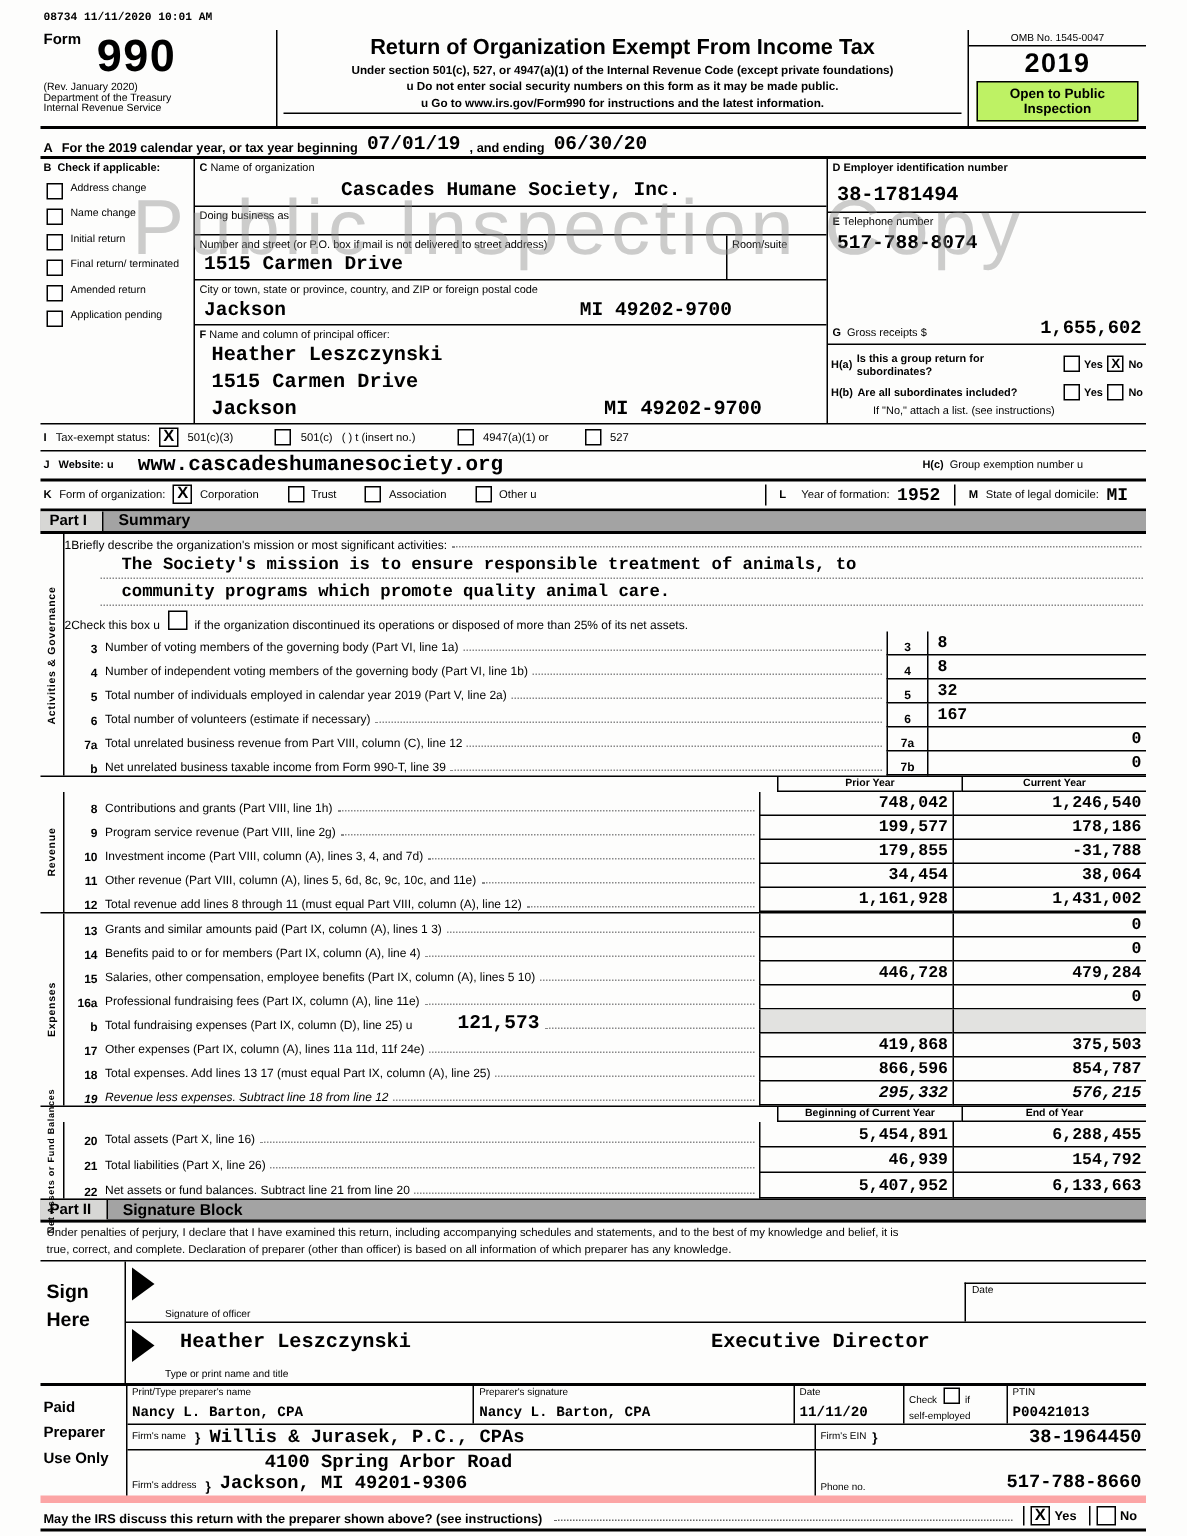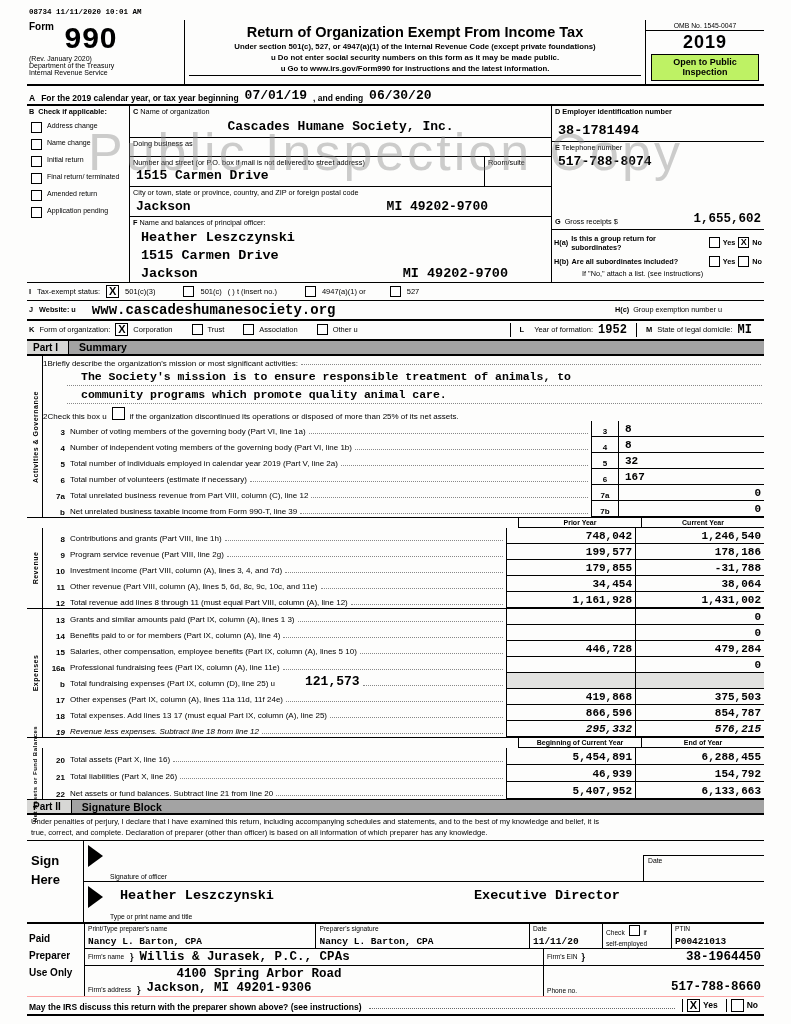--- a/index.html
+++ b/index.html
@@ -87,21 +87,21 @@
   .sigcap{position:absolute;left:26px;bottom:1px;font-size:6.8px;}
   .sigdate{width:120px;border-left:1px solid #000;position:relative;border-top:1px solid #000;margin-top:14px;}
   .sigdate .cap{position:absolute;left:4px;top:1px;font-size:6.8px;}
   .sigrow2{display:flex;height:40px;}
   .typedrow{flex:1;position:relative;}
   .typedname{position:absolute;left:36px;top:6px;font-size:13.5px;}
   .typedtitle{position:absolute;left:390px;top:6px;font-size:13.5px;}
   .typecap{position:absolute;left:26px;bottom:2px;font-size:6.8px;}
   .arrow{width:0;height:0;border-top:11px solid transparent;border-bottom:11px solid transparent;border-left:15px solid #000;position:absolute;left:4px;top:4px;}
   
-  .prepblk{display:flex;border-bottom:1px solid #fca5a5;}
+  .prepblk{display:flex;border-bottom:5px solid #fca5a5;}
   .prepleft{width:55px;border-right:1.5px solid #000;font-size:10px;font-weight:bold;padding:6px 0 0 2px;line-height:1.7;}
   .prepgrid{flex:1;display:flex;flex-direction:column;}
   .prow1{display:flex;border-bottom:1px solid #000;}
   .pcell1{flex:1.25;border-right:1px solid #000;padding:1px 3px;}
   .pcell2{flex:1.15;border-right:1px solid #000;padding:1px 3px;}
   .pcell3{width:66px;border-right:1px solid #000;padding:1px 3px;flex:none;}
   .pcell4{width:62px;border-right:1px solid #000;padding:1px 3px;flex:none;}
   .pcell5{width:86px;padding:1px 3px;flex:none;}
   .plab{font-size:6.6px;}
   .pval{font-size:9.5px;margin-top:4px;}
@@ -203,21 +203,21 @@
         </div>
         <div class="roomsuite lbl">Room/suite</div>
       </div>
       <div class="crow lbl">City or town, state or province, country, and ZIP or foreign postal code</div>
       <div class="cityline">
         <span class="mono" style="font-size:13px;flex:1;">Jackson</span>
         <span class="mono" style="font-size:13px;margin-right:60px;">MI  49202-9700</span>
       </div>
       <div class="frow">
         <div class="lbl"><span class="b">F</span>
-          <span>Name and balances of principal officer:</span></div>
+          <span>Name and column of principal officer:</span></div>
         <div class="mono fnm">Heather Leszczynski</div>
         <div class="mono fnm">1515 Carmen Drive</div>
         <div class="mono fnm" style="display:flex;">
           <span style="flex:1;">Jackson</span>
           <span style="margin-right:40px;">MI  49202-9700</span>
         </div>
       </div>
     </div>
 
     <div class="colRight">

